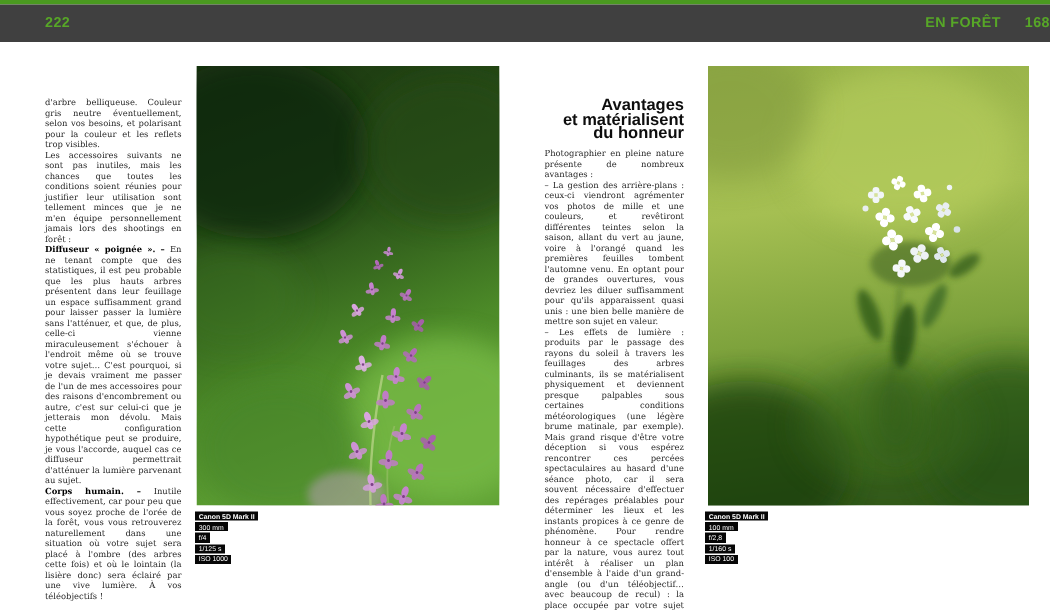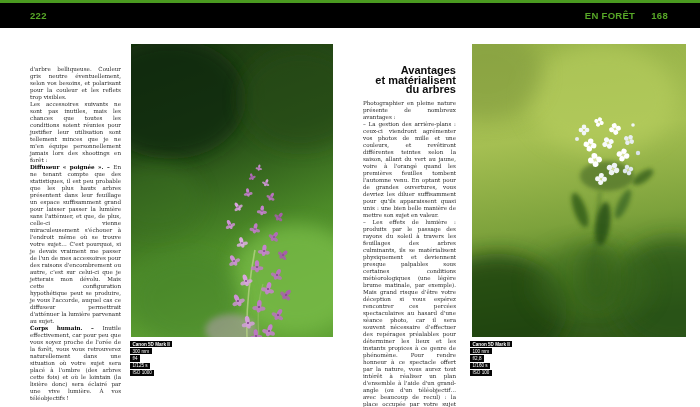--- a/index.html
+++ b/index.html
@@ -1,25 +1,25 @@
 <!DOCTYPE html>
 <html><head>
 <meta charset="utf-8">
 <style>
   html,body{margin:0;padding:0;}
   body{width:700px;height:407px;background:#ffffff;font-family:"DejaVu Serif", serif;}
   .canvas{position:relative;width:700px;height:407px;overflow:hidden;background:#ffffff;}
 
   
   .topstrip{position:absolute;left:0;top:0;width:700px;height:3px;background:#4a9a20;}
-  .headerbar{position:absolute;left:0;top:3px;width:700px;height:25px;background:#000000;
+  .headerbar{position:absolute;left:0;top:3px;width:700px;height:25px;background:#404040;
     display:flex;justify-content:space-between;align-items:center;
     font-family:"Liberation Sans", sans-serif;font-weight:bold;font-size:9.5px;letter-spacing:.3px;color:#57a727;}
   .h-left{margin-left:30px;display:flex;gap:14px;}
-  .h-right{margin-right:32px;display:flex;gap:16px;}
+  .h-right{display:flex;gap:16px;}
 
   
   .col{position:absolute;font-size:5.6px;line-height:7px;color:#1f1f1f;text-align:justify;}
   .col p{margin:0;}
   .lead{font-weight:bold;color:#000;}
   .left-col{left:30px;top:66px;width:91px;}
   .right-col{left:363px;top:66px;width:93px;}
   .heading{font-family:"Liberation Sans", sans-serif;font-weight:bold;font-size:11px;line-height:9.6px;
     color:#0d0d0d;margin:0 0 5px 0;text-align:right;}
 
@@ -132,21 +132,21 @@
     <div class="cap-line">300 mm</div>
     <div class="cap-line">f/4</div>
     <div class="cap-line">1/125 s</div>
     <div class="cap-line">ISO 1000</div>
   </div>
 
   <div class="col right-col">
     <h2 class="heading">
       <div>Avantages</div>
       <div>et matérialisent</div>
-      <div>du arbres</div>
+      <div>du honneur</div>
     </h2>
     <p><span class="lead"></span><span>Photographier en pleine nature présente de nombreux avantages :</span></p>
     <p><span class="lead"></span><span>– La gestion des arrière-plans : ceux-ci viendront agrémenter vos photos de mille et une couleurs, et revêtiront différentes teintes selon la saison, allant du vert au jaune, voire à l'orangé quand les premières feuilles tombent l'automne venu. En optant pour de grandes ouvertures, vous devriez les diluer suffisamment pour qu'ils apparaissent quasi unis : une bien belle manière de mettre son sujet en valeur.</span></p>
     <p><span class="lead"></span><span>– Les effets de lumière : produits par le passage des rayons du soleil à travers les feuillages des arbres culminants, ils se matérialisent physiquement et deviennent presque palpables sous certaines conditions météorologiques (une légère brume matinale, par exemple). Mais grand risque d'être votre déception si vous espérez rencontrer ces percées spectaculaires au hasard d'une séance photo, car il sera souvent nécessaire d'effectuer des repérages préalables pour déterminer les lieux et les instants propices à ce genre de phénomène. Pour rendre honneur à ce spectacle offert par la nature, vous aurez tout intérêt à réaliser un plan d'ensemble à l'aide d'un grand-angle (ou d'un téléobjectif… avec beaucoup de recul) : la place occupée par votre sujet deviendra alors secondaire, et le regard du spectateur se portera</span></p>
   </div>
 
   <svg class="photo photo-right" width="214" height="293" viewBox="0 0 214 293" aria-hidden="true">
     <defs>
       <linearGradient id="rpbg" x1="0" y1="0" x2="0.1" y2="1">
         <stop offset="0" stop-color="#96b148"></stop>

